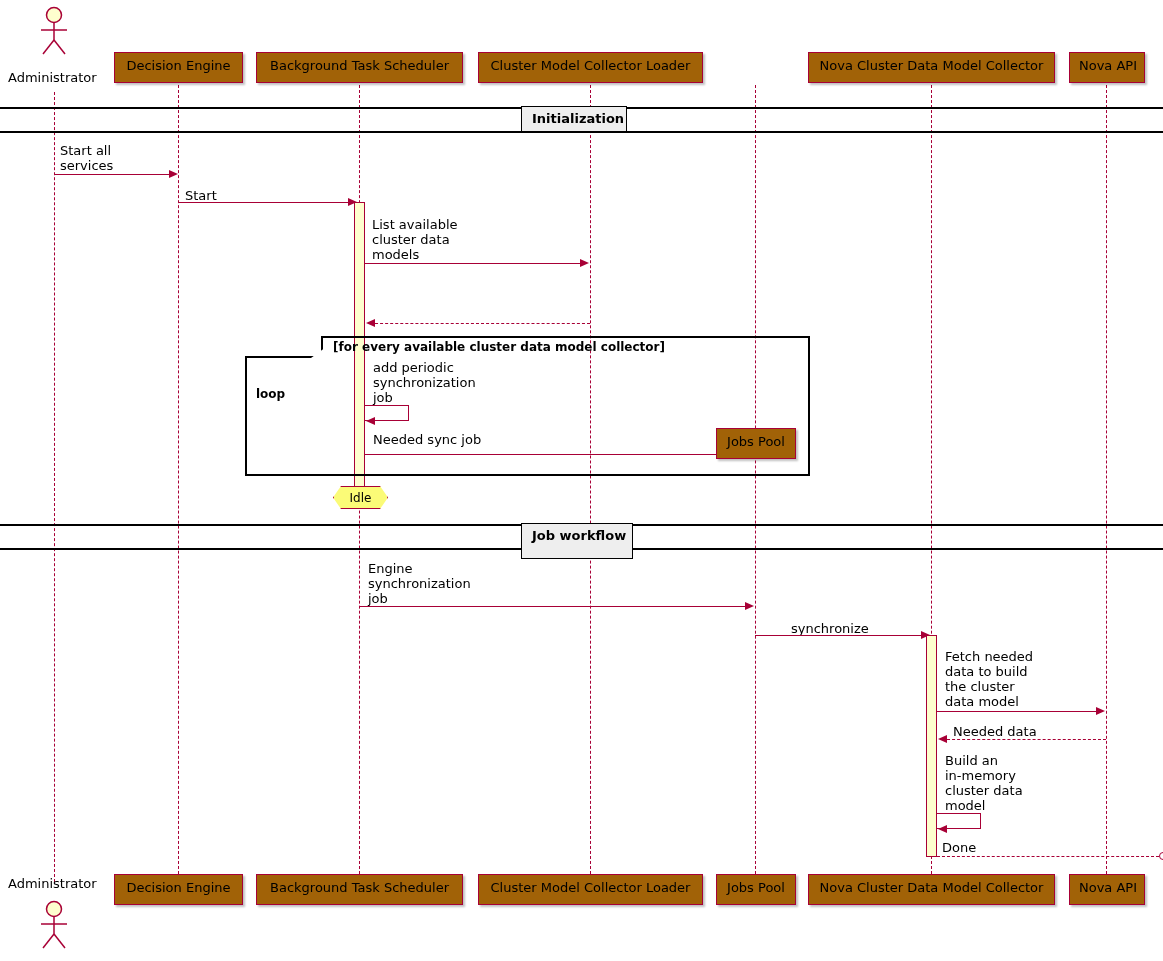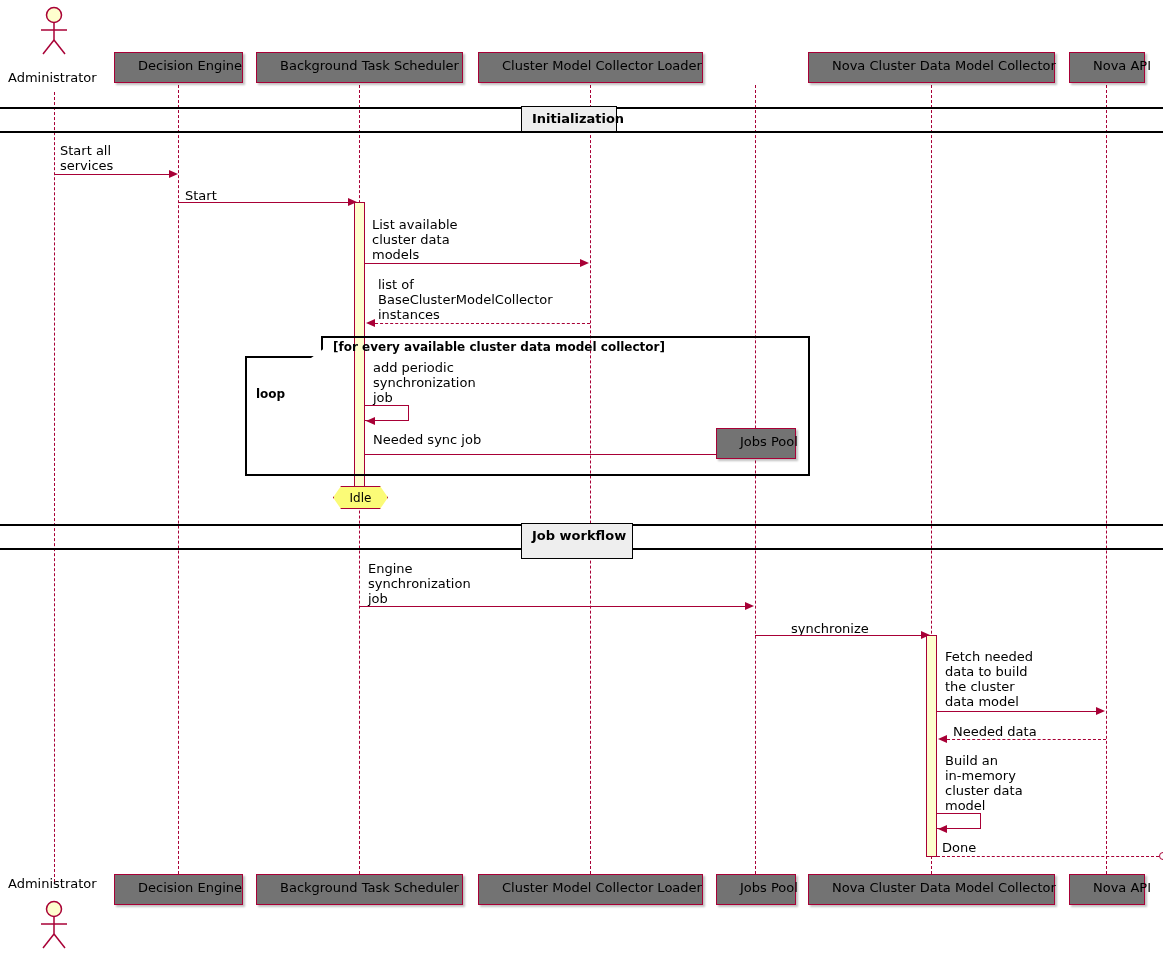--- a/index.html
+++ b/index.html
@@ -18,27 +18,27 @@
     overflow: hidden;
   }
   .lifeline {
     position: absolute;
     width: 0;
     border-left: 1px dashed #A80036;
     top: 0;
   }
   .participant-box {
     position: absolute;
-    background: #737373;
+    background: #a16207;
     border: 1px solid #A80036;
     box-shadow: 2px 2px 2px rgba(0,0,0,0.25);
     color: #000000;
     font-size: 13px;
     line-height: 1;
-    padding: 6px 23px;
+    padding: 6px 9px;
     white-space: nowrap;
     box-sizing: border-box;
     text-align: center;
   }
   .actor-label {
     position: absolute;
     font-size: 13px;
     color: #000000;
     white-space: nowrap;
   }
@@ -188,42 +188,39 @@
   </div>
   <div class="participant-box" style="left:808px; top:52px; width:247px; height:31px;">
     <span>Nova Cluster Data Model Collector</span>
   </div>
   <div class="participant-box" style="left:1069px; top:52px; width:76px; height:31px;">
     <span>Nova API</span>
   </div>
 
   <div class="divider-bar" style="top:107px;"></div>
   <div class="divider-bar" style="top:131px;"></div>
-  <div class="divider-label" style="left:521px; top:106px; width:96px; height:26px; text-align:right;">Initialization</div>
+  <div class="divider-label" style="left:521px; top:106px; width:106px; height:26px; text-align:right;">Initialization</div>
 
   <div class="msg-label" style="left:60px; top:143px; width:130px;">Start all
 services</div>
   <div class="msg-line" style="left:54px; top:174px; width:120px;"></div>
   <div class="arrowhead arrow-right" style="left:169px; top:170px;"></div>
 
   <div class="msg-label" style="left:185px; top:188px; width:150px;">Start</div>
   <div class="msg-line" style="left:178px; top:202px; width:174px;"></div>
   <div class="arrowhead arrow-right" style="left:348px; top:198px;"></div>
 
   <div class="activation" style="left:354px; top:202px; width:11px; height:285px;"></div>
 
   <div class="msg-label" style="left:372px; top:217px; width:200px;">List available
 cluster data
 models</div>
   <div class="msg-line" style="left:365px; top:263px; width:218px;"></div>
   <div class="arrowhead arrow-right" style="left:580px; top:259px;"></div>
 
-  <div class="msg-label" style="left:378px; top:277px; width:240px;">list of
-BaseClusterModelCollector
-instances</div>
   <div class="msg-line dashed" style="left:370px; top:323px; width:220px;"></div>
   <div class="arrowhead arrow-left" style="left:366px; top:319px;"></div>
 
   <div class="frame-box" style="left:245px; top:336px; width:565px; height:140px;"></div>
   <div class="frame-tab" style="left:245px; top:336px; width:78px; height:22px; clip-path: polygon(0 0, 100% 0, 100% 60%, calc(100% - 12px) 100%, 0 100%);"></div>
   <div class="frame-tab-label" style="left:256px; top:340px;margin-top:47px;">loop</div>
   <div class="frame-cond" style="left:333px; top:340px;">[for every available cluster data model collector]</div>
 
   <div class="msg-label" style="left:373px; top:360px; width:180px;">add periodic
 synchronization

